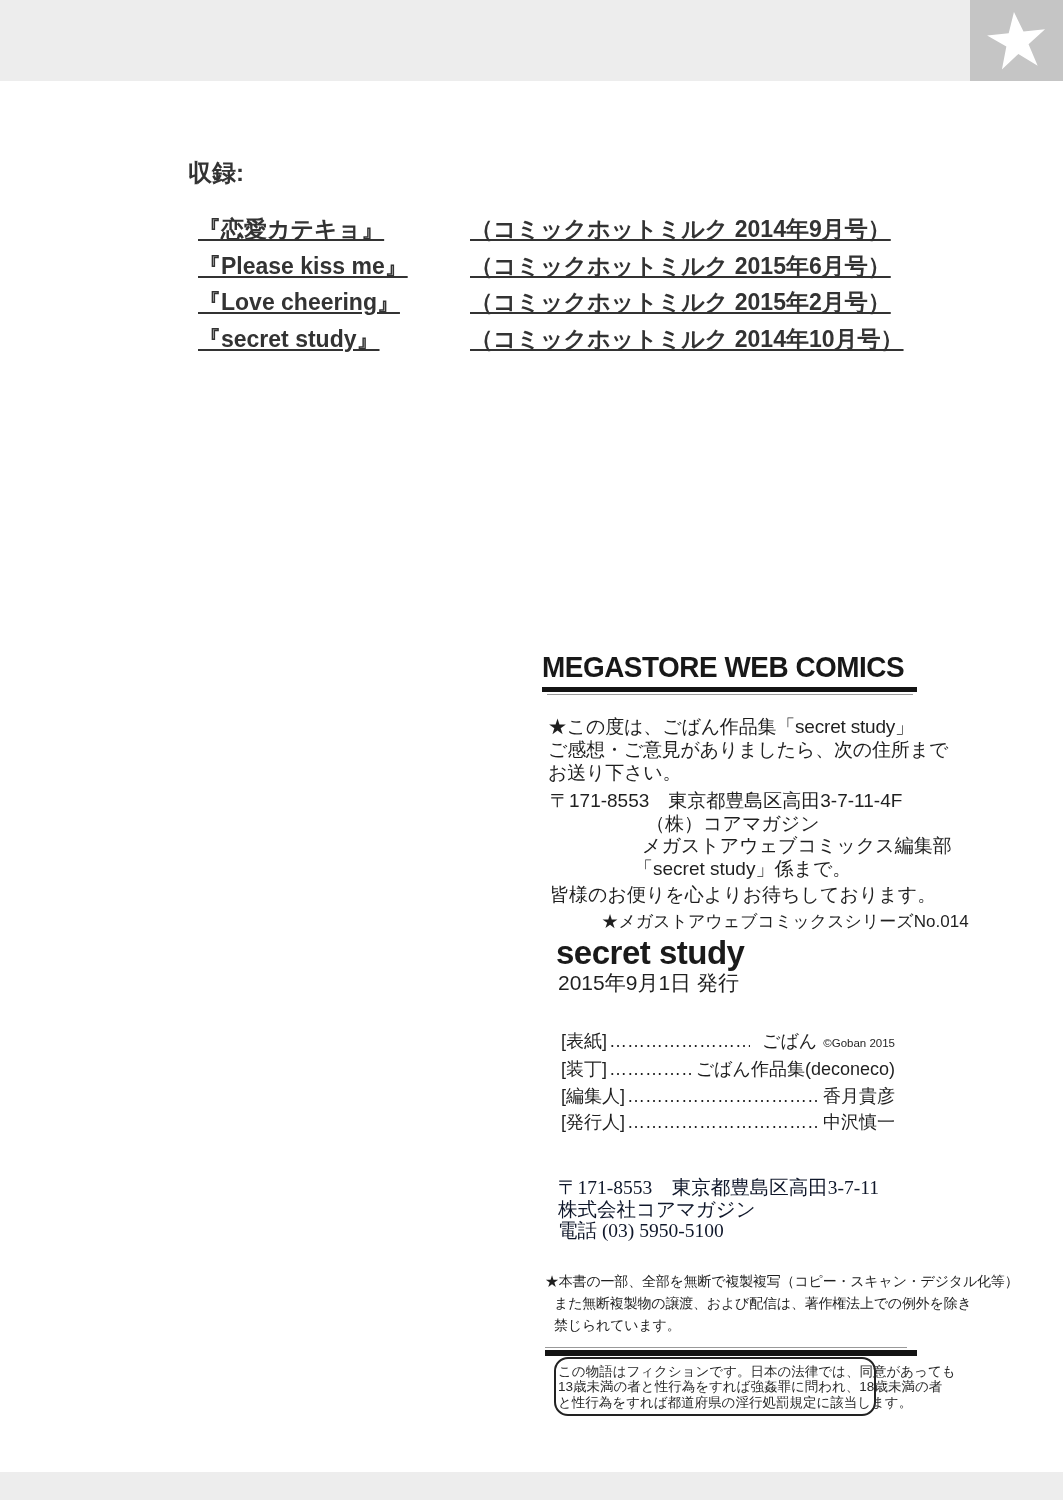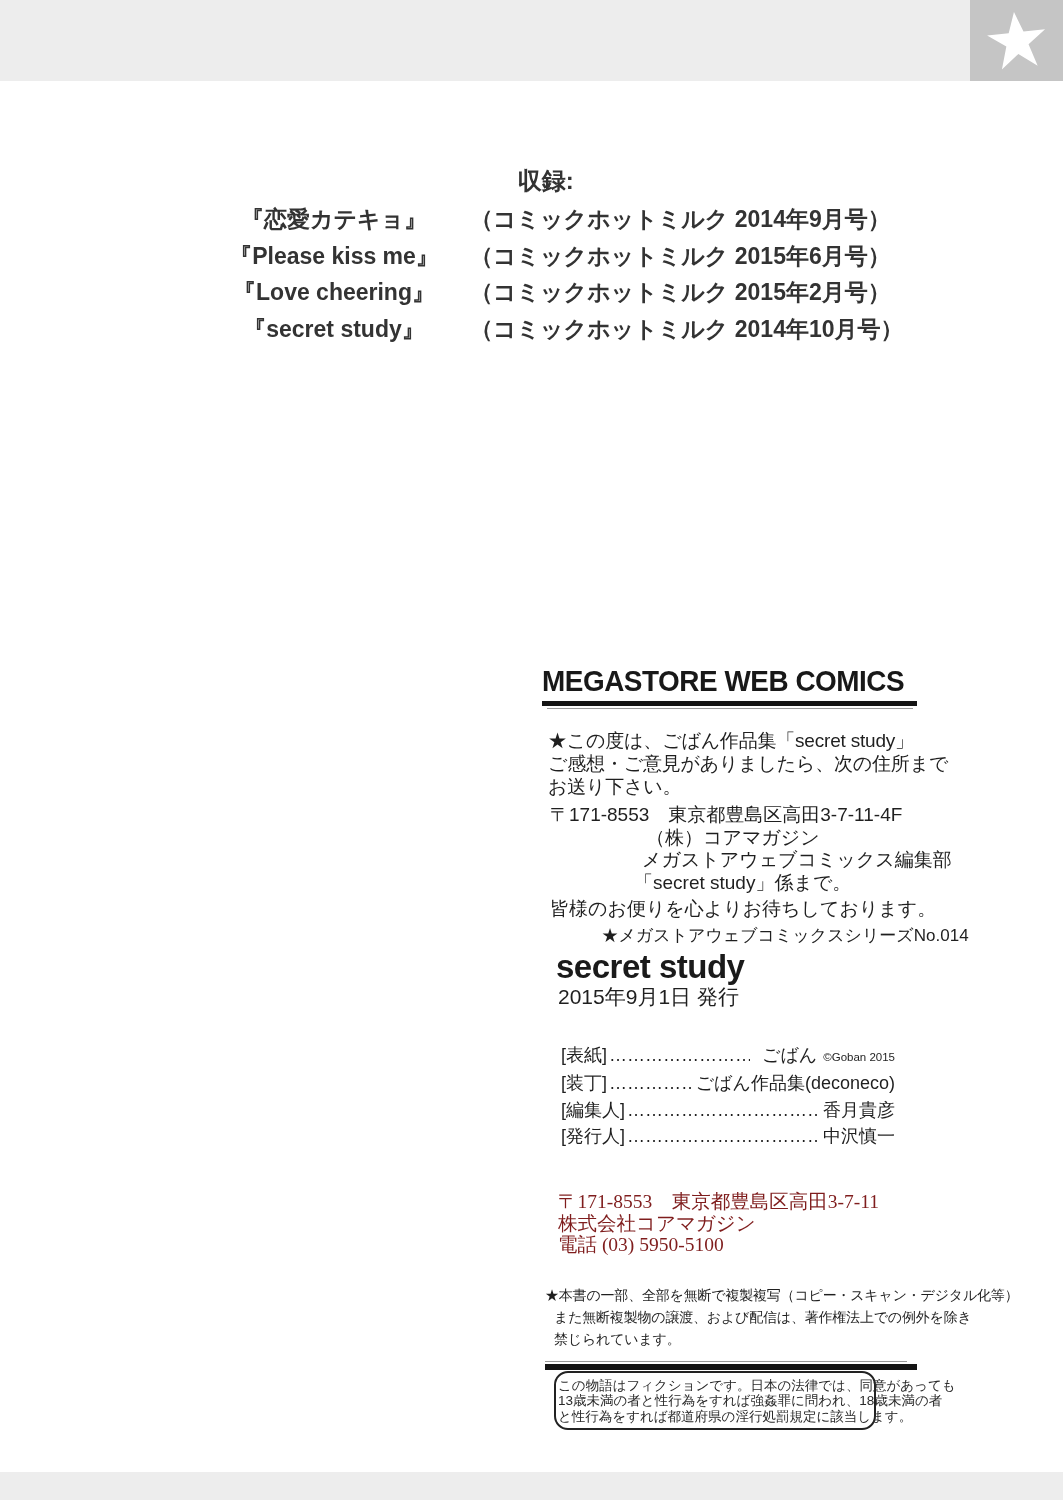--- a/index.html
+++ b/index.html
@@ -8,30 +8,30 @@
     overflow:hidden;font-family:"Liberation Sans",sans-serif;color:#222;
   }
   
   .top-band{position:absolute;left:0;top:0;width:100%;height:81px;background:#ededed;}
   .star-box{position:absolute;left:970px;top:0;width:93px;height:81px;background:#c5c5c5;
     display:flex;align-items:center;justify-content:center;}
   .star-box svg{transform:rotate(-6deg);}
   .bottom-band{position:absolute;left:0;bottom:0;width:100%;height:28px;background:#ededed;}
 
   
-  .toc{position:absolute;left:188px;top:168px;color:#333;text-align:center;}
+  .toc{position:absolute;left:188px;top:160px;color:#333;}
   .toc-heading{font-size:24px;font-weight:bold;line-height:26px;}
-  .toc-table{margin-top:10px;}
+  .toc-table{margin-top:28px;text-decoration:underline;}
   .toc-row{display:flex;height:36.5px;align-items:flex-start;font-size:23px;font-weight:bold;
     white-space:nowrap;color:#333;}
   .toc-title{width:272px;padding-left:10px;}
   .toc-source{}
 
   
-  .colophon{position:absolute;left:542px;top:666px;width:480px;color:#1f1f1f;}
+  .colophon{position:absolute;left:542px;top:652px;width:480px;color:#1f1f1f;}
   .brand{font-size:30px;line-height:30px;font-weight:bold;letter-spacing:-0.5px;
     transform:scaleX(0.93);transform-origin:left;white-space:nowrap;color:#181818;}
   .rule-thick{width:375px;height:5px;background:#141414;margin-top:5px;}
   .rule-thin{width:366px;height:1px;background:#9a9a9a;margin:2px 0 0 5px;}
 
   .thanks{margin:20px 0 0 6px;font-size:19px;line-height:23px;white-space:nowrap;letter-spacing:-0.2px;}
   .addr{margin-top:6px;font-size:19px;line-height:22.5px;white-space:nowrap;}
   .addr .l1{margin-left:8px;}
   .addr .l2{margin-left:104px;}
   .addr .l3{margin-left:100px;}
@@ -43,21 +43,21 @@
   .publish-date{margin:2px 0 0 16px;font-size:21px;line-height:22px;}
 
   .credits{margin:34px 0 0 19px;width:334px;font-size:18px;line-height:26.3px;}
   .credit-row{display:flex;align-items:baseline;white-space:nowrap;}
   .credit-leader{flex:1;overflow:hidden;white-space:nowrap;margin:0 2px;}
   .credit-leader::after{content:"……………………………………………………………………………………";}
   .credit-name{padding-left:2px;}
   .credit-extra{font-size:11.5px;padding-left:6px;text-align:center;}
 
   .publisher{margin:42px 0 0 16px;font-family:"Liberation Serif",serif;
-    font-size:19.5px;line-height:21.5px;white-space:nowrap;color:#7f1d1d;}
+    font-size:19.5px;line-height:21.5px;white-space:nowrap;color:#0f172a;}
   .copyright{margin:28px 0 0 3px;font-size:14px;line-height:22.3px;white-space:nowrap;letter-spacing:-0.2px;}
   .copyright .cont{padding-left:9px;}
   .rule2-thin{width:362px;height:1px;background:#999;margin:10px 0 0 3px;}
   .rule2-thick{width:372px;height:6px;background:#141414;margin:2px 0 0 3px;}
 
   .disclaimer-box{margin:1px 0 0 12px;width:306px;border:2.5px solid #222;border-radius:14px;
     padding:5px 10px 4px 2px;font-size:13.5px;line-height:15.5px;white-space:nowrap;color:#2a2a2a;}
 </style>
 </head>
 <body>

